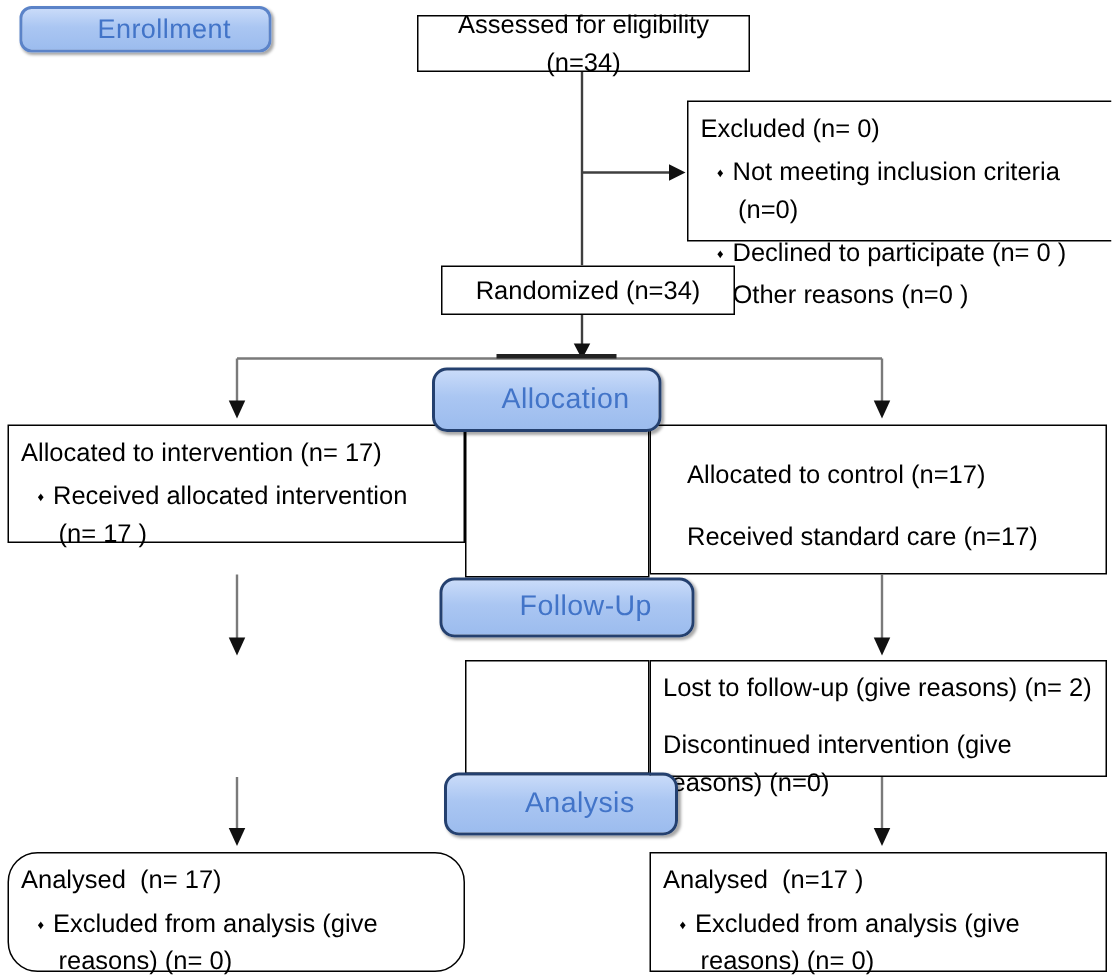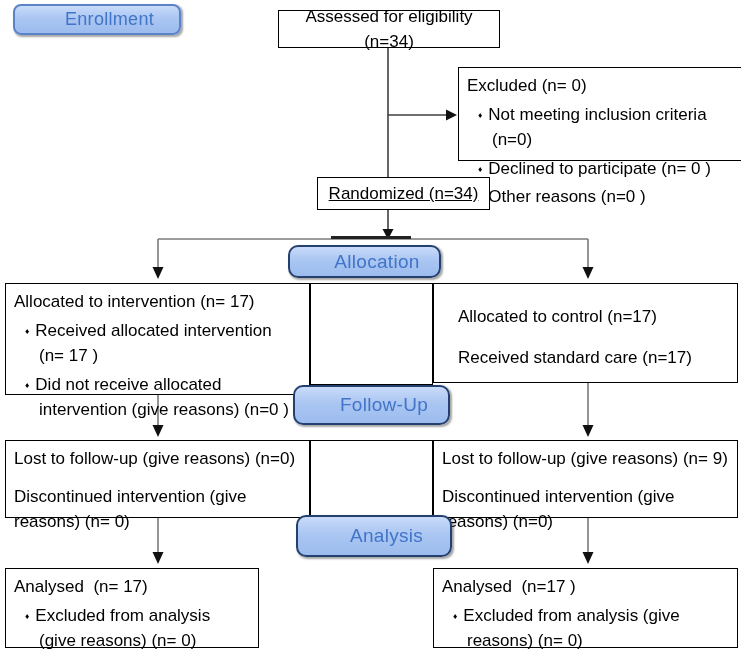--- a/index.html
+++ b/index.html
@@ -79,70 +79,65 @@
 
   <div class="box pad" style="left:458px; top:67px; width:297px; height:94px;">
     <div>Excluded (n= 0)</div>
     <ul>
       <li>Not meeting inclusion criteria (n=0)</li>
       <li>Declined to participate (n= 0 )</li>
       <li>Other reasons (n=0  )</li>
     </ul>
   </div>
 
-  <div class="box center" style="left:317px; top:177px; width:173px; height:33px;text-decoration:underline;">
+  <div class="box center" style="left:294px; top:177px; width:196px; height:33px;">
     <span>Randomized (n=34)</span>
   </div>
 
-  <div class="box pad" style="left:5px; top:283px; width:305px; height:112px;">
+  <div class="box pad" style="left:5px; top:283px; width:305px; height:79px;">
     <div>Allocated to intervention (n= 17)</div>
     <ul>
       <li>Received allocated intervention (n= 17 )</li>
-      <li>Did not receive allocated intervention (give reasons) (n=0 )</li>
     </ul>
   </div>
 
   <div class="box pad tight" style="left:433px; top:283px; width:305px; height:100px;">
     <p>Allocated to control (n=17)</p>
     <p>Received standard care (n=17)</p>
   </div>
 
-  <div class="box pad spaced" style="left:5px; top:440px; width:305px; height:78px;">
-    <p>Lost to follow-up (give reasons) (n=0)</p>
-    <p>Discontinued intervention (give reasons) (n= 0)</p>
-  </div>
 
   <div class="box pad spaced" style="left:433px; top:440px; width:305px; height:78px;">
-    <p>Lost to follow-up (give reasons) (n= 9)</p>
+    <p>Lost to follow-up (give reasons) (n= 2)</p>
     <p>Discontinued intervention (give reasons) (n=0)</p>
   </div>
 
-  <div class="box pad" style="left:5px; top:568px; width:254px; height:80px;">
+  <div class="box pad" style="left:5px; top:568px; width:305px; height:80px;border-radius:20px;">
     <div class="pre">Analysed  (n= 17)</div>
     <ul>
       <li>Excluded from analysis (give reasons) (n= 0)</li>
     </ul>
   </div>
 
   <div class="box pad" style="left:433px; top:568px; width:305px; height:80px;">
     <div class="pre">Analysed  (n=17 )</div>
     <ul>
       <li>Excluded from analysis (give reasons) (n= 0)</li>
     </ul>
   </div>
 
   <div class="badge enrollment" style="left:13px; top:4px; width:168px; height:31px;">
     <span>Enrollment</span>
   </div>
 
-  <div class="badge" style="left:288px; top:245px; width:153px; height:33px;">
+  <div class="badge" style="left:288px; top:245px; width:153px; height:43px;">
     <span>Allocation</span>
   </div>
 
-  <div class="badge" style="left:293px; top:385px; width:157px; height:40px;">
+  <div class="badge" style="left:293px; top:385px; width:170px; height:40px;">
     <span>Follow-Up</span>
   </div>
 
   <div class="badge" style="left:296px; top:515px; width:156px; height:42px;">
     <span>Analysis</span>
   </div>
 
 </div>
 
 </body></html>

